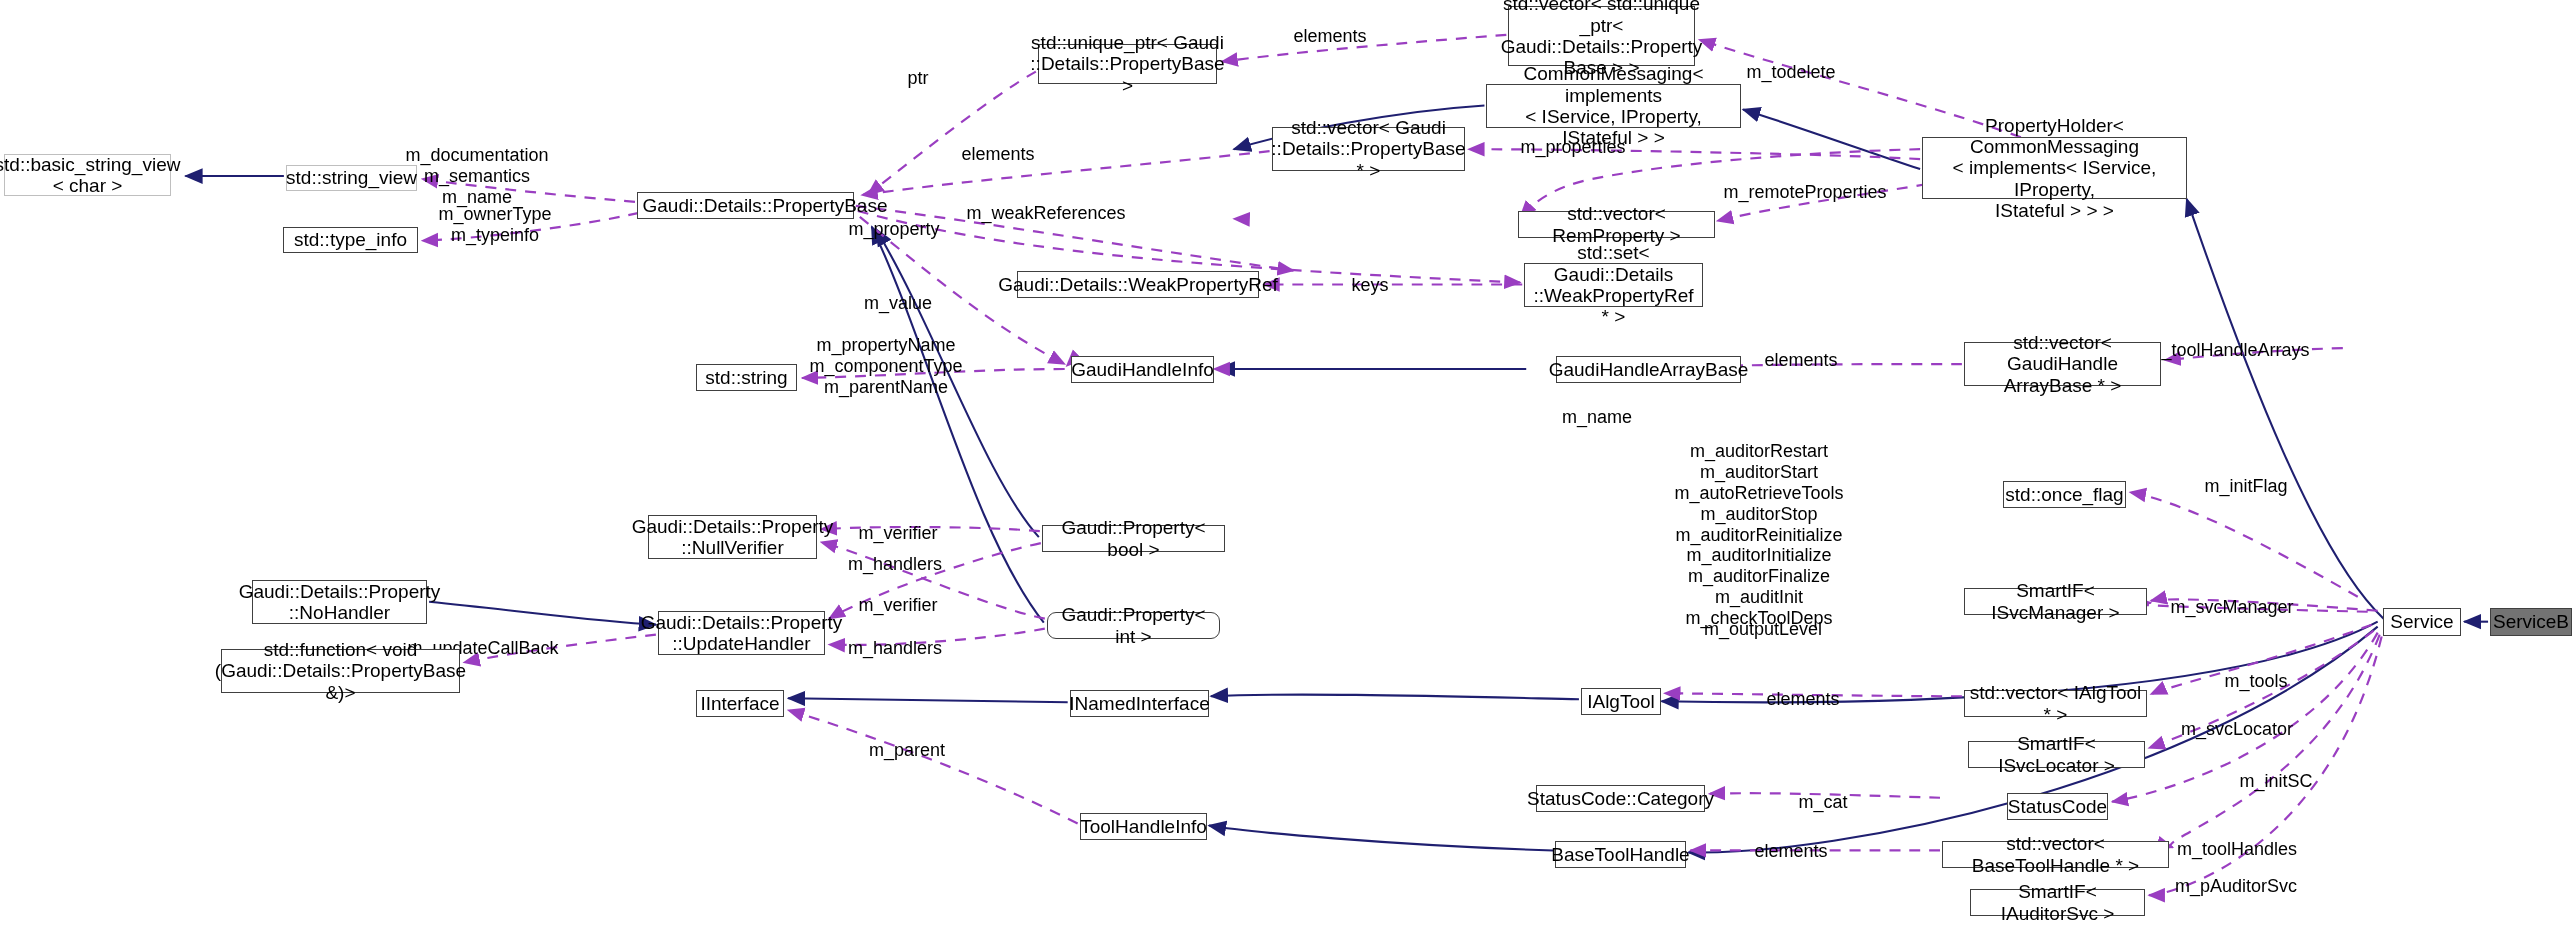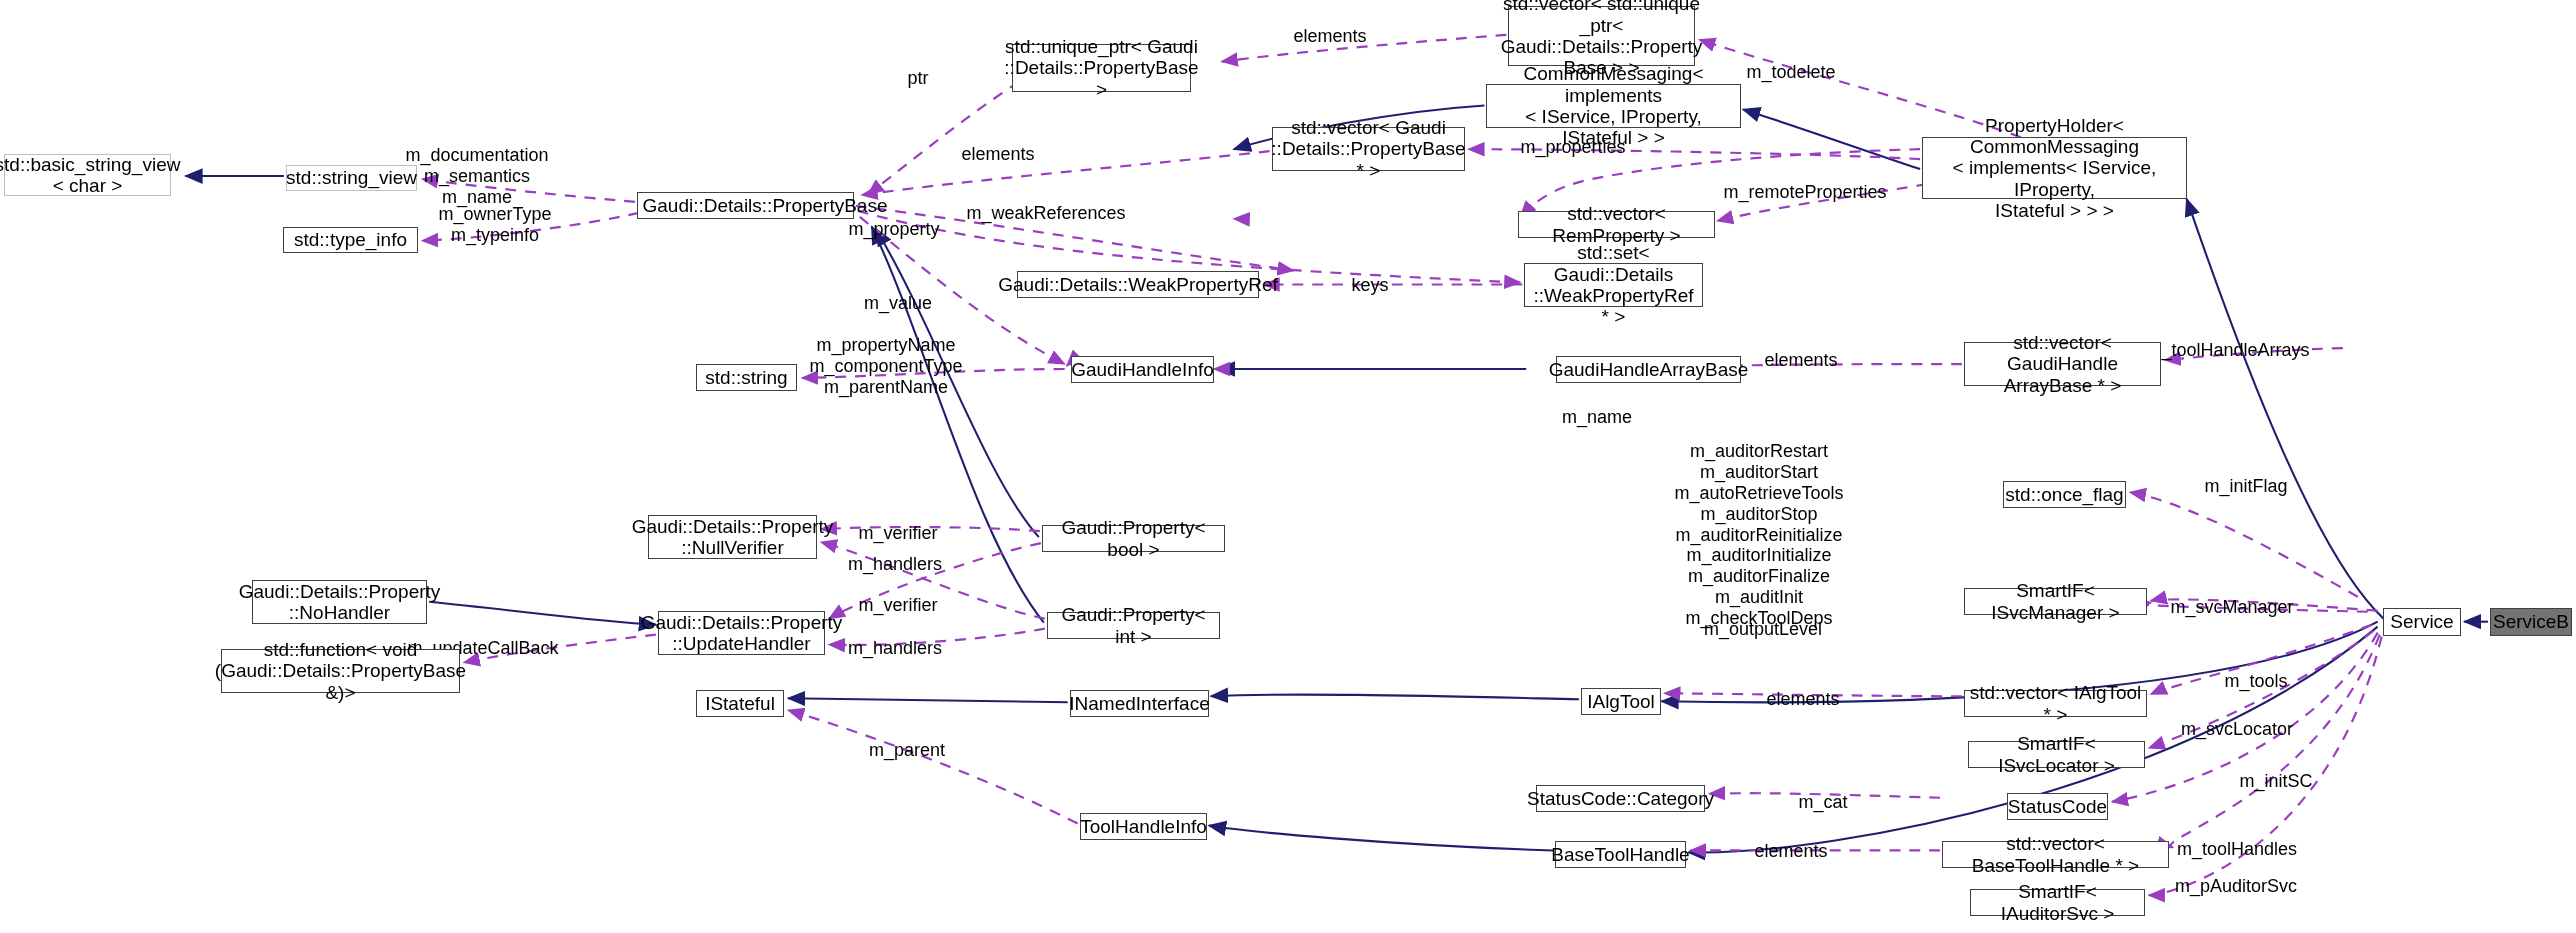--- a/index.html
+++ b/index.html
@@ -129,21 +129,21 @@
       <path d="M1930,150 C1850,152 1700,160 1600,180 C1560,188 1540,205 1528,218"></path>
     </g>
   </svg>
 
   <div id="nodes-layer">
       <div class="node light-border" style="left: 4px; top: 154px; width: 167px; height: 42px;">std::basic_string_view
 &lt; char &gt;</div>
       <div class="node light-border" style="left: 286px; top: 165px; width: 131px; height: 26px;">std::string_view</div>
       <div class="node" style="left: 283px; top: 227px; width: 135px; height: 26px;">std::type_info</div>
       <div class="node" style="left: 637px; top: 192px; width: 217px; height: 27px; padding-left: 43px;">Gaudi::Details::PropertyBase</div>
-      <div class="node" style="left: 1012px; top: 44px; width: 179px; height: 48px;">std::unique_ptr&lt; Gaudi
+      <div class="node" style="left: 1038px; top: 44px; width: 179px; height: 40px;">std::unique_ptr&lt; Gaudi
 ::Details::PropertyBase &gt;</div>
       <div class="node" style="left: 1508px; top: 6px; width: 187px; height: 60px;">std::vector&lt; std::unique
 _ptr&lt; Gaudi::Details::Property
 Base &gt; &gt;</div>
       <div class="node" style="left: 1486px; top: 84px; width: 255px; height: 44px;">CommonMessaging&lt; implements
 &lt; IService, IProperty, IStateful &gt; &gt;</div>
       <div class="node" style="left: 1272px; top: 127px; width: 193px; height: 44px;">std::vector&lt; Gaudi
 ::Details::PropertyBase * &gt;</div>
       <div class="node" style="left: 1922px; top: 137px; width: 265px; height: 62px;">PropertyHolder&lt; CommonMessaging
 &lt; implements&lt; IService, IProperty,
@@ -158,25 +158,25 @@
       <div class="node" style="left: 1964px; top: 342px; width: 197px; height: 44px;">std::vector&lt; GaudiHandle
 ArrayBase * &gt;</div>
       <div class="node" style="left: 2003px; top: 481px; width: 123px; height: 27px;">std::once_flag</div>
       <div class="node" style="left: 648px; top: 515px; width: 169px; height: 44px;">Gaudi::Details::Property
 ::NullVerifier</div>
       <div class="node" style="left: 1042px; top: 525px; width: 183px; height: 27px;">Gaudi::Property&lt; bool &gt;</div>
       <div class="node" style="left: 252px; top: 580px; width: 175px; height: 44px;">Gaudi::Details::Property
 ::NoHandler</div>
       <div class="node" style="left: 658px; top: 611px; width: 167px; height: 44px;">Gaudi::Details::Property
 ::UpdateHandler</div>
-      <div class="node" style="left: 1047px; top: 612px; width: 173px; height: 27px;">Gaudi::Property&lt; int &gt;</div>
+      <div class="node" style="left: 1047px; top: 612px; width: 173px; height: 27px; border-radius: 9px;">Gaudi::Property&lt; int &gt;</div>
       <div class="node" style="left: 1964px; top: 588px; width: 183px; height: 27px;">SmartIF&lt; ISvcManager &gt;</div>
       <div class="node" style="left: 221px; top: 649px; width: 239px; height: 44px;">std::function&lt; void
 (Gaudi::Details::PropertyBase &amp;)&gt;</div>
-      <div class="node" style="left: 696px; top: 690px; width: 88px; height: 27px;">IStateful</div>
+      <div class="node" style="left: 696px; top: 690px; width: 88px; height: 27px;">IInterface</div>
       <div class="node" style="left: 1070px; top: 690px; width: 139px; height: 27px;">INamedInterface</div>
       <div class="node" style="left: 1581px; top: 688px; width: 80px; height: 27px;">IAlgTool</div>
       <div class="node" style="left: 1964px; top: 690px; width: 183px; height: 27px;">std::vector&lt; IAlgTool * &gt;</div>
       <div class="node" style="left: 1968px; top: 741px; width: 177px; height: 27px;">SmartIF&lt; ISvcLocator &gt;</div>
       <div class="node" style="left: 1536px; top: 785px; width: 169px; height: 27px;">StatusCode::Category</div>
       <div class="node" style="left: 2007px; top: 793px; width: 101px; height: 27px;">StatusCode</div>
       <div class="node" style="left: 1080px; top: 813px; width: 127px; height: 27px;">ToolHandleInfo</div>
       <div class="node" style="left: 1555px; top: 841px; width: 131px; height: 27px;">BaseToolHandle</div>
       <div class="node" style="left: 1942px; top: 841px; width: 227px; height: 27px;">std::vector&lt; BaseToolHandle * &gt;</div>
       <div class="node" style="left: 1970px; top: 889px; width: 175px; height: 27px;">SmartIF&lt; IAuditorSvc &gt;</div>

